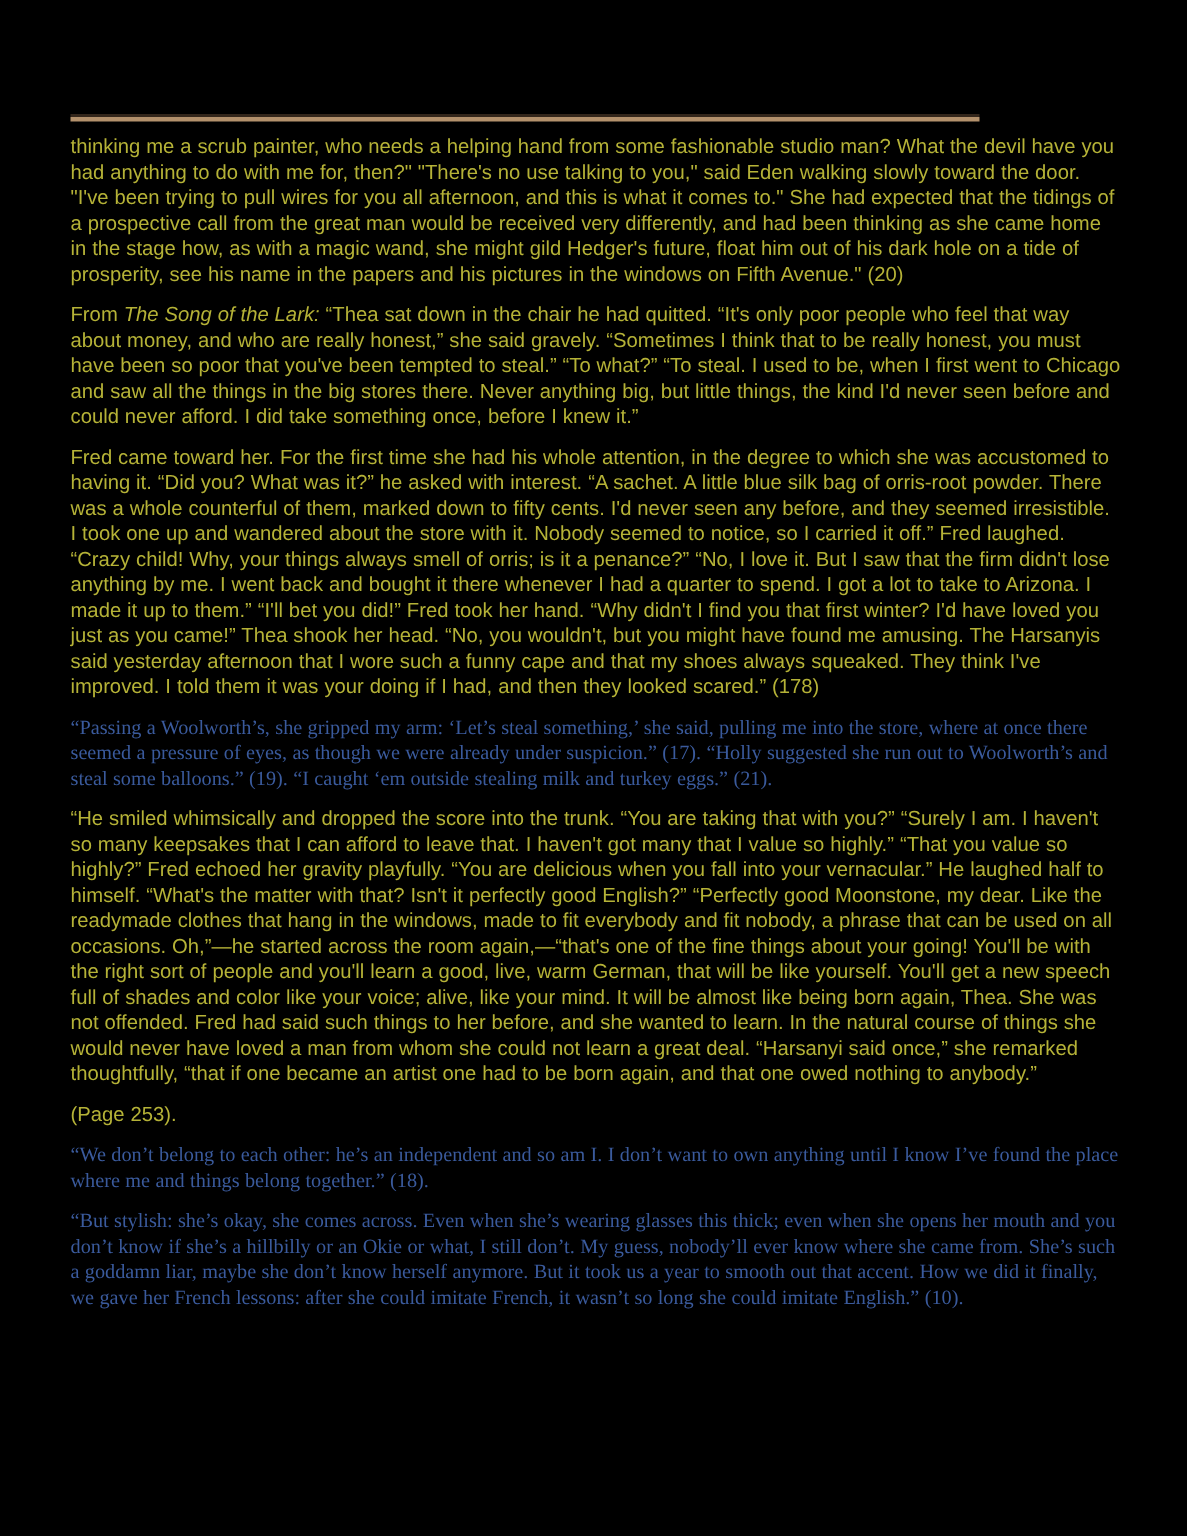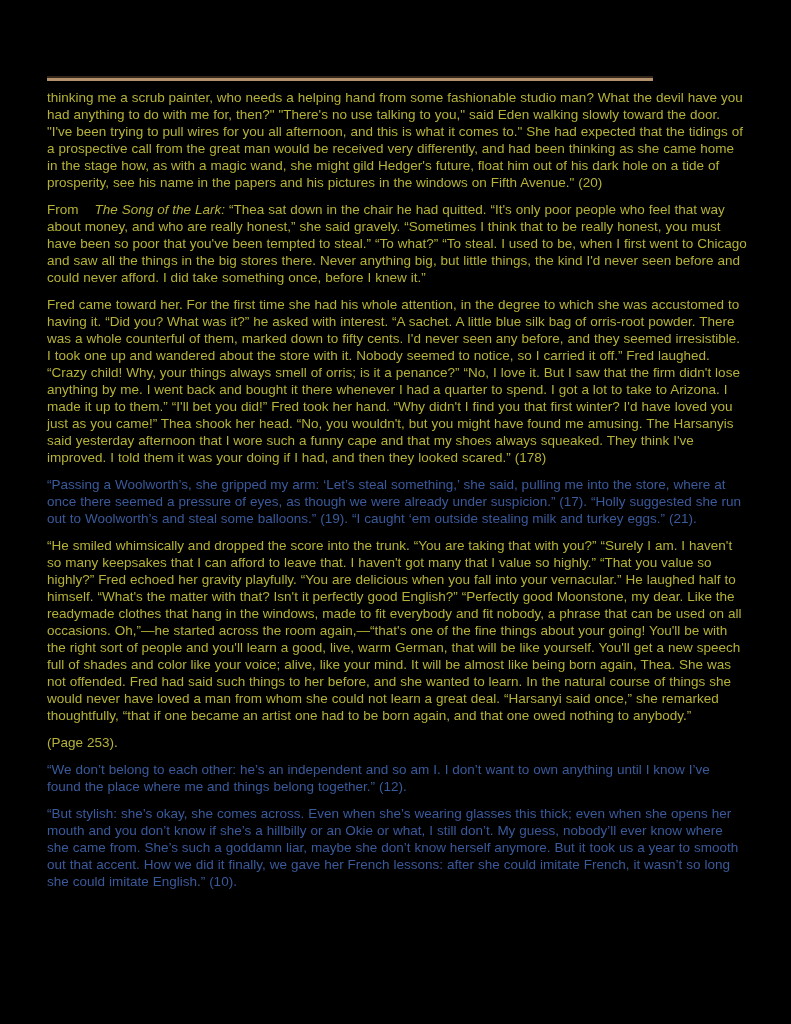--- a/index.html
+++ b/index.html
@@ -39,34 +39,33 @@
   }
   p.quote {
     margin: 0 0 10px 0;
     font-size: 13.5px;
     line-height: 17px;
     text-align: left;
     word-spacing: 0.2px;
   }
   p.quote em {
     font-style: italic;
-    margin-left: 12px;
   }
   .yellow { color: var(--yellow, #b5b237); }
-  .blue   { color: var(--blue, #3a5a9c); }
+  .blue   { color: var(--blue, #3a5a9c); font-family: Liberation Serif, serif; }
 </style>
 </head>
 <body>
 
 <div class="page">
   <div class="rule rule-top"></div>
   <div class="content">
       <p class="quote yellow"><span>thinking me a scrub painter, who needs a helping hand from some fashionable studio man? What the devil have you had anything to do with me for, then?" "There's no use talking to you," said Eden walking slowly toward the door. "I've been trying to pull wires for you all afternoon, and this is what it comes to." She had expected that the tidings of a prospective call from the great man would be received very differently, and had been thinking as she came home in the stage how, as with a magic wand, she might gild Hedger's future, float him out of his dark hole on a tide of prosperity, see his name in the papers and his pictures in the windows on Fifth Avenue." (20)</span></p>
       <p class="quote yellow"><span>From </span><em>The Song of the Lark:</em><span> “Thea sat down in the chair he had quitted. “It's only poor people who feel that way about money, and who are really honest,” she said gravely. “Sometimes I think that to be really honest, you must have been so poor that you've been tempted to steal.” “To what?” “To steal. I used to be, when I first went to Chicago and saw all the things in the big stores there. Never anything big, but little things, the kind I'd never seen before and could never afford. I did take something once, before I knew it.”</span></p>
       <p class="quote yellow"><span>Fred came toward her. For the first time she had his whole attention, in the degree to which she was accustomed to having it. “Did you? What was it?” he asked with interest. “A sachet. A little blue silk bag of orris-root powder. There was a whole counterful of them, marked down to fifty cents. I'd never seen any before, and they seemed irresistible. I took one up and wandered about the store with it. Nobody seemed to notice, so I carried it off.” Fred laughed. “Crazy child! Why, your things always smell of orris; is it a penance?” “No, I love it. But I saw that the firm didn't lose anything by me. I went back and bought it there whenever I had a quarter to spend. I got a lot to take to Arizona. I made it up to them.” “I'll bet you did!” Fred took her hand. “Why didn't I find you that first winter? I'd have loved you just as you came!” Thea shook her head. “No, you wouldn't, but you might have found me amusing. The Harsanyis said yesterday afternoon that I wore such a funny cape and that my shoes always squeaked. They think I've improved. I told them it was your doing if I had, and then they looked scared.” (178)</span></p>
       <p class="quote blue"><span>“Passing a Woolworth’s, she gripped my arm: ‘Let’s steal something,’ she said, pulling me into the store, where at once there seemed a pressure of eyes, as though we were already under suspicion.” (17). “Holly suggested she run out to Woolworth’s and steal some balloons.” (19). “I caught ‘em outside stealing milk and turkey eggs.” (21).</span></p>
       <p class="quote yellow"><span>“He smiled whimsically and dropped the score into the trunk. “You are taking that with you?” “Surely I am. I haven't so many keepsakes that I can afford to leave that. I haven't got many that I value so highly.” “That you value so highly?” Fred echoed her gravity playfully. “You are delicious when you fall into your vernacular.” He laughed half to himself. “What's the matter with that? Isn't it perfectly good English?” “Perfectly good Moonstone, my dear. Like the readymade clothes that hang in the windows, made to fit everybody and fit nobody, a phrase that can be used on all occasions. Oh,”—he started across the room again,—“that's one of the fine things about your going! You'll be with the right sort of people and you'll learn a good, live, warm German, that will be like yourself. You'll get a new speech full of shades and color like your voice; alive, like your mind. It will be almost like being born again, Thea. She was not offended. Fred had said such things to her before, and she wanted to learn. In the natural course of things she would never have loved a man from whom she could not learn a great deal. “Harsanyi said once,” she remarked thoughtfully, “that if one became an artist one had to be born again, and that one owed nothing to anybody.”</span></p>
       <p class="quote yellow"><span>(Page 253).</span></p>
-      <p class="quote blue"><span>“We don’t belong to each other: he’s an independent and so am I. I don’t want to own anything until I know I’ve found the place where me and things belong together.” (12).</span></p>
+      <p class="quote blue"><span>“We don’t belong to each other: he’s an independent and so am I. I don’t want to own anything until I know I’ve found the place where me and things belong together.” (18).</span></p>
       <p class="quote blue"><span>“But stylish: she’s okay, she comes across. Even when she’s wearing glasses this thick; even when she opens her mouth and you don’t know if she’s a hillbilly or an Okie or what, I still don’t. My guess, nobody’ll ever know where she came from. She’s such a goddamn liar, maybe she don’t know herself anymore. But it took us a year to smooth out that accent. How we did it finally, we gave her French lessons: after she could imitate French, it wasn’t so long she could imitate English.” (10).</span></p>
     </div>
   <div class="rule rule-bottom"></div>
 </div>
 
 </body></html>

